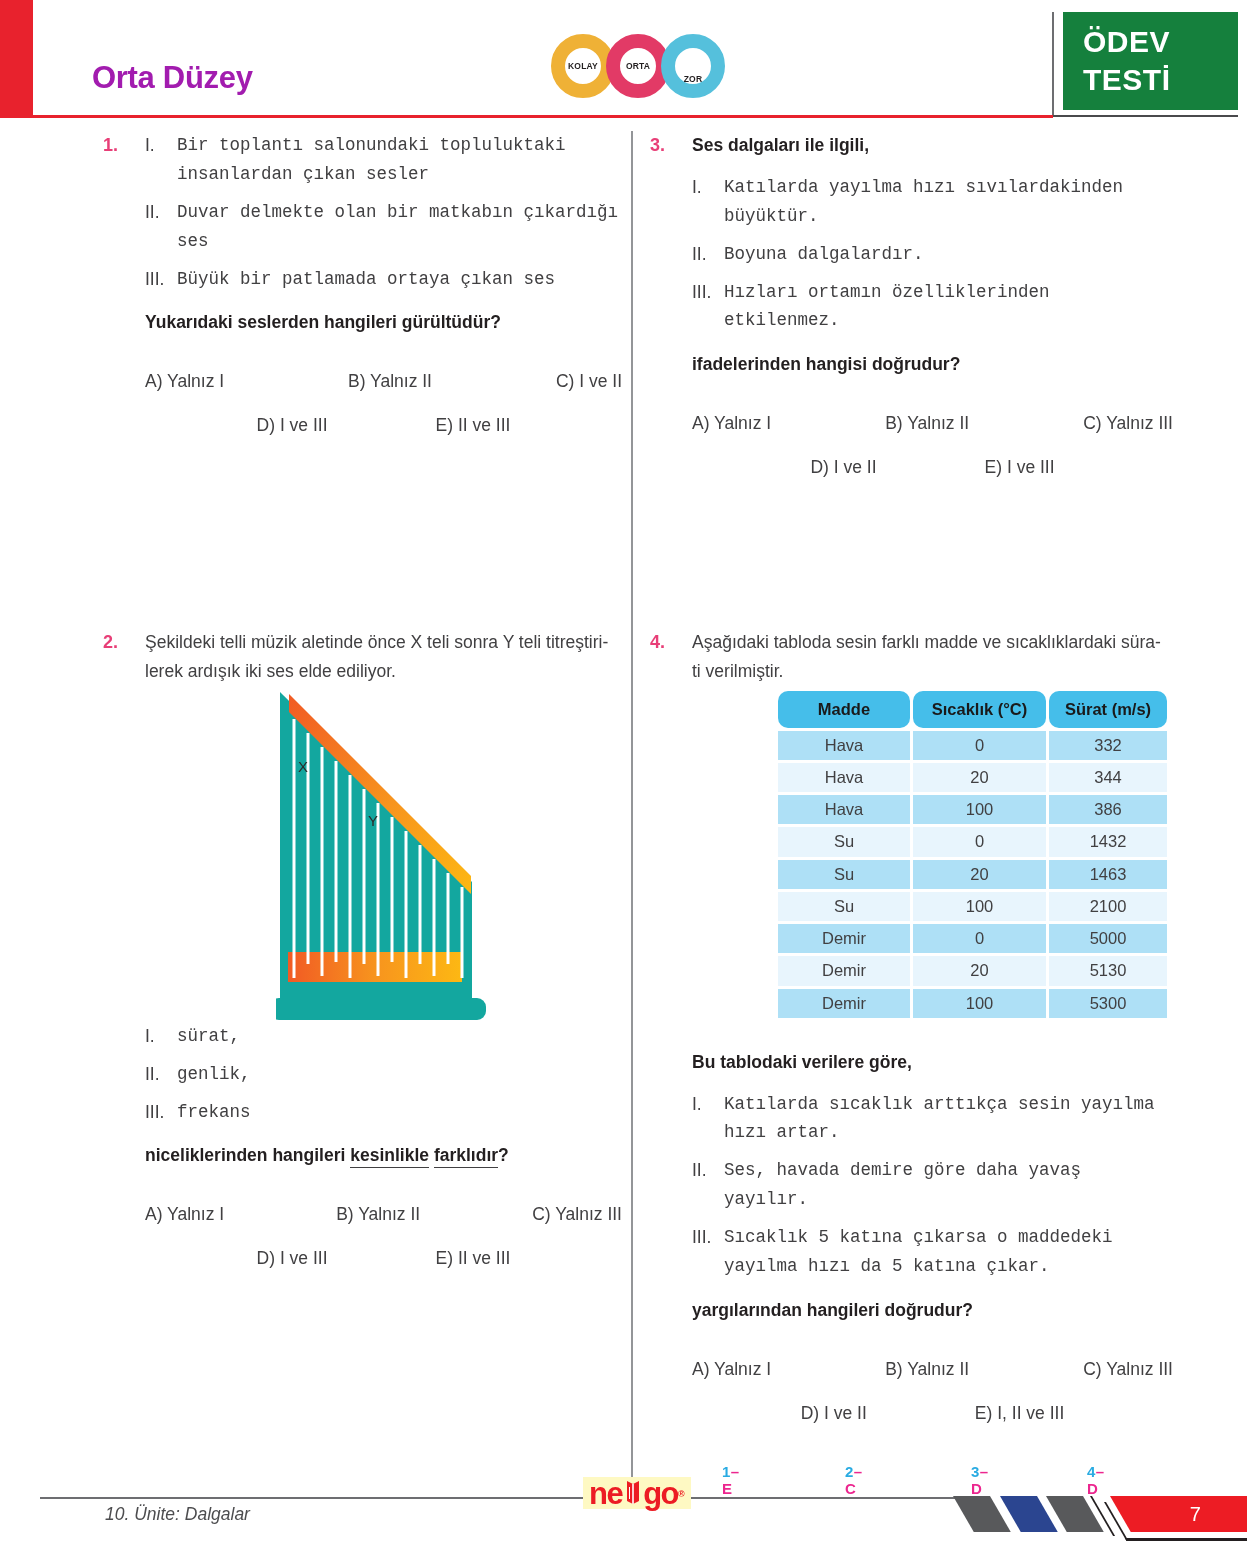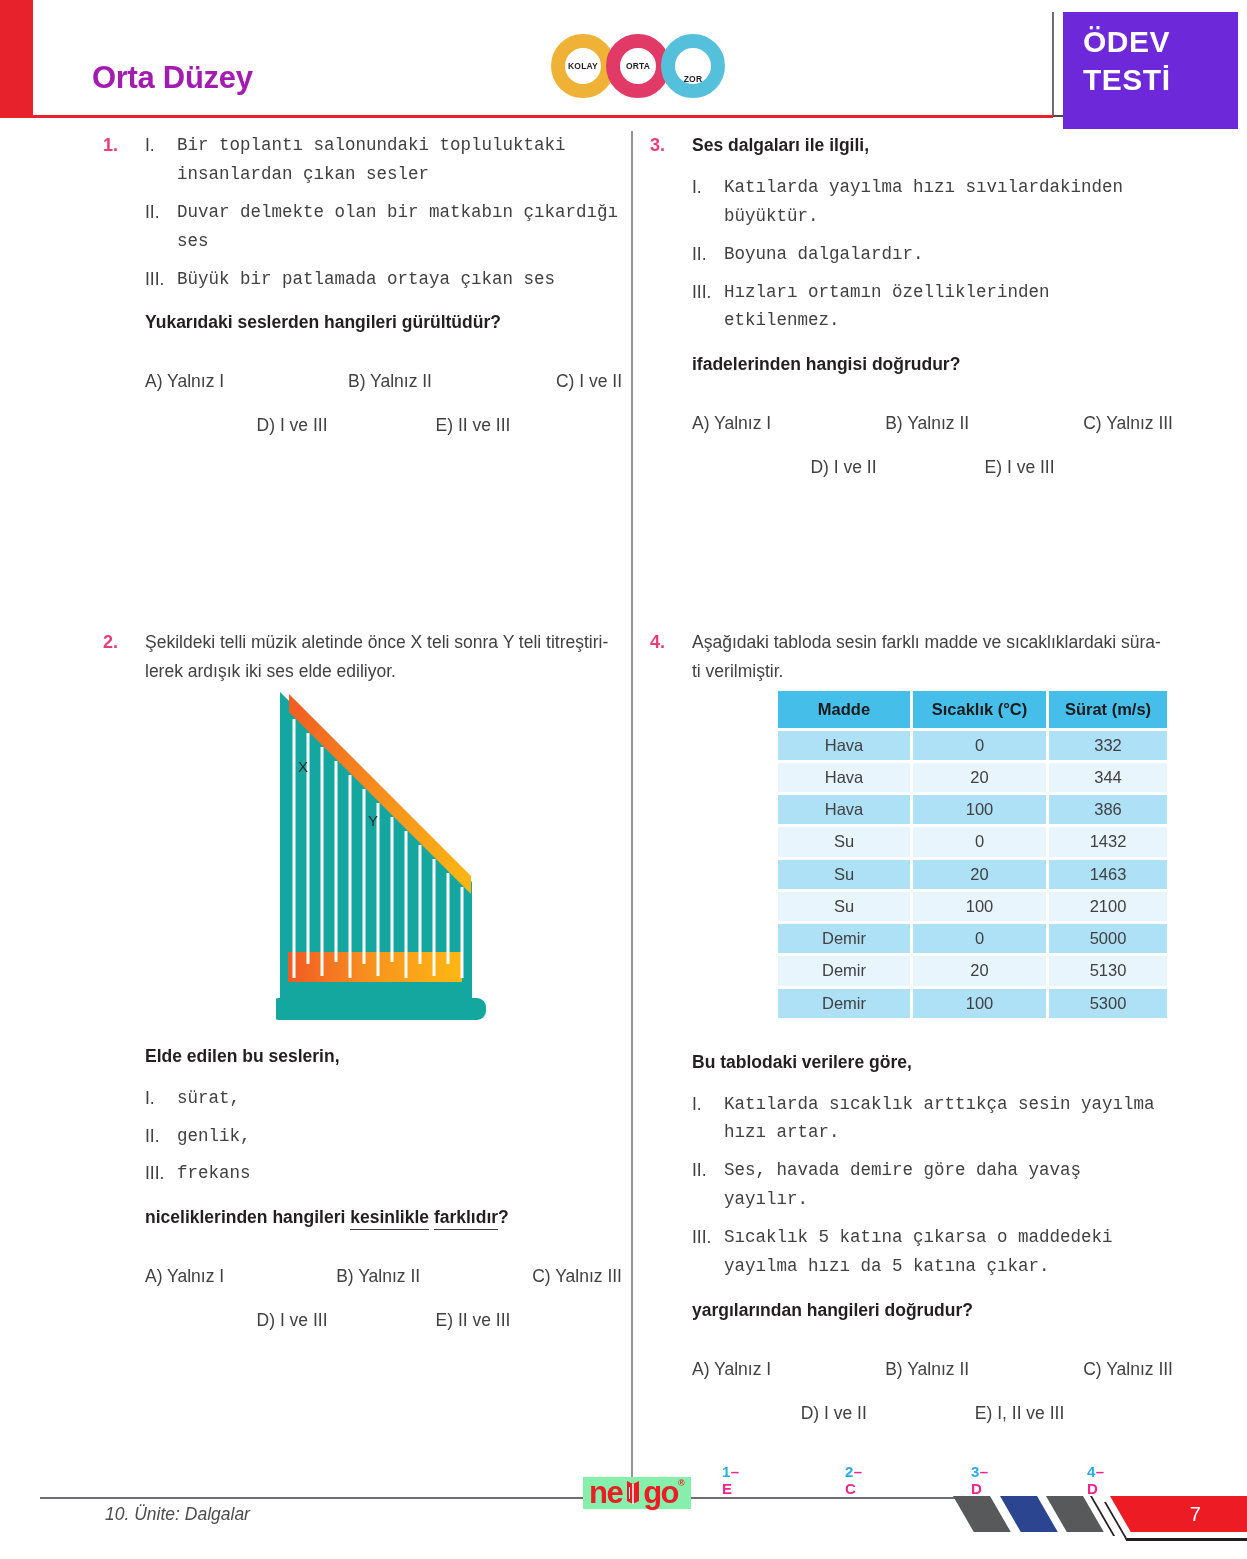--- a/index.html
+++ b/index.html
@@ -13,21 +13,21 @@
   .page-title{left:92px;top:60px;font-size:31px;font-weight:bold;color:#a21caf;letter-spacing:-0.3px;}
   .badges{left:551px;top:34px;display:flex;align-items:center;}
   .ring{width:36px;height:36px;border-radius:50%;background:#fff;display:flex;align-items:center;justify-content:center;position:relative;}
   .ring-kolay{border:14px solid #EFB136;z-index:1;}
   .ring-orta{border:14px solid #E23A66;margin-left:-9px;z-index:2;}
   .ring-zor{border:14px solid #55C0DC;margin-left:-9px;z-index:3;align-items:flex-end;}
   .ring-label{font-size:8.5px;font-weight:bold;color:#231F20;letter-spacing:0.2px;}
   .header-redline{left:0;top:115px;width:1053px;height:3px;background:#E8222D;}
   .header-darkline{left:1053px;top:115px;width:185px;height:2px;background:#4a4a4c;}
   .header-vline{left:1052px;top:12px;width:2px;height:103px;background:#6d6e71;}
-  .odev-box{left:1063px;top:12px;width:175px;height:117px;background:#6d28d9;color:#fff;
+  .odev-box{left:1063px;top:12px;width:175px;height:98px;background:#15803d;color:#fff;
     font-weight:bold;font-size:30px;line-height:1.27;padding:11px 0 0 20px;box-sizing:border-box;letter-spacing:0.5px;}
   
   .col-divider{left:631px;top:131px;width:2px;height:1352px;background:#939598;}
   .q{position:absolute;font-size:17.5px;line-height:1.65;}
   .q-row{display:flex;}
   .q-num{width:42px;flex:none;font-weight:bold;font-size:18px;color:#E83E77;}
   .q-body{flex:1;min-width:0;}
   .item{display:flex;margin-bottom:9px;}
   .roman{width:32px;flex:none;}
   .item-text{flex:1;font-family:Liberation Mono, monospace;}
@@ -35,35 +35,35 @@
   .prompt{font-weight:bold;color:#231F20;margin-top:15px;}
   .u{border-bottom:1.5px solid #414042;padding-bottom:2px;}
   .opt-row1{display:flex;justify-content:space-between;margin-top:30px;}
   .opt-row2{display:flex;justify-content:center;gap:108px;margin-top:15px;}
   
   .figure-wrap{margin:2px 0 0 131px;width:212px;height:334px;}
   .fig-label{font-size:15px;fill:#2b2b2b;font-family:"Liberation Sans",sans-serif;}
   .lead-after-fig{margin-top:20px;}
   
   .speed-table{border-collapse:separate;border-spacing:3px;margin:2px 0 0 83px;background:#fff;}
-  .speed-table th{background:#45BEEA;height:37px;font-size:16.5px;font-weight:bold;color:#1a1a1a;padding:0 10px;}
+  .speed-table th{background:#45BEEA;height:37px;font-size:16.5px;font-weight:bold;color:#1a1a1a;padding:0 10px;border-radius:10px;}
   .speed-table th.c1{width:112px;} .speed-table th.c2{width:113px;} .speed-table th.c3{width:98px;}
   .speed-table td{height:26px;text-align:center;font-size:16.5px;color:#414042;}
   .speed-table tr.dark td{background:#AEE0F6;}
   .speed-table tr.light td{background:#E8F5FD;}
   .lead-after-table{margin-top:27px;}
   
   .footer-line-left{left:40px;top:1497px;width:546px;height:2px;background:#6d6e71;}
   .footer-line-right{left:669px;top:1497px;width:286px;height:2px;background:#6d6e71;}
   .unit-label{left:105px;top:1504px;font-style:italic;font-size:17.5px;color:#4D4D4F;}
   .answer-key span.akn{color:#29ABE2;}
   .answer-key span.akl{color:#EC268F;}
   .ak{position:absolute;top:1463px;font-size:15px;font-weight:bold;letter-spacing:0.3px;}
   .ak1{left:722px;} .ak2{left:845px;} .ak3{left:971px;} .ak4{left:1087px;}
-  .logo{left:583px;top:1477px;display:flex;align-items:flex-start;background:#86efac;padding:0 6px;}
+  .logo{left:583px;top:1477px;display:flex;align-items:center;background:#fef9c3;padding:0 6px;}
   .logo-ne,.logo-go{color:#EC1C24;font-weight:bold;font-size:31px;line-height:1;letter-spacing:-1.5px;}
   .logo-book{margin:2px 2px 0 3px;}
   .logo-reg{color:#EC1C24;font-size:9px;font-weight:bold;margin-top:1px;}
   .shapes{left:953px;top:1496px;width:300px;height:46px;}
   .par{position:absolute;top:0;height:36px;transform:skewX(30deg);transform-origin:top left;}
   .par-g1{left:0;width:37px;background:#58595B;}
   .par-b1{left:47px;width:37px;background:#2B4590;}
   .par-g2{left:93px;width:37px;background:#58595B;}
   .par-line{left:137px;width:2px;background:#231F20;height:40px;transform:skewX(30deg);transform-origin:top left;position:absolute;top:0;}
   .par-outline{left:151px;top:6px;width:146px;height:36px;position:absolute;transform:skewX(30deg);transform-origin:top left;
@@ -176,21 +176,20 @@
               <line x1="186" y1="199" x2="186" y2="290"></line>
             </g>
 
             <rect x="-6" y="310" width="216" height="22" rx="9" fill="#13A79F"></rect>
 
             <text class="fig-label" x="22" y="84">X</text>
             <text class="fig-label" x="92" y="138">Y</text>
           </svg>
         </div>
 
-        <div class="lead lead-after-fig">Elde edilen bu seslerin,</div>
         <div class="item">
           <span class="roman">I.</span>
           <span class="item-text">sürat,</span>
         </div>
         <div class="item">
           <span class="roman">II.</span>
           <span class="item-text">genlik,</span>
         </div>
         <div class="item">
           <span class="roman">III.</span>

